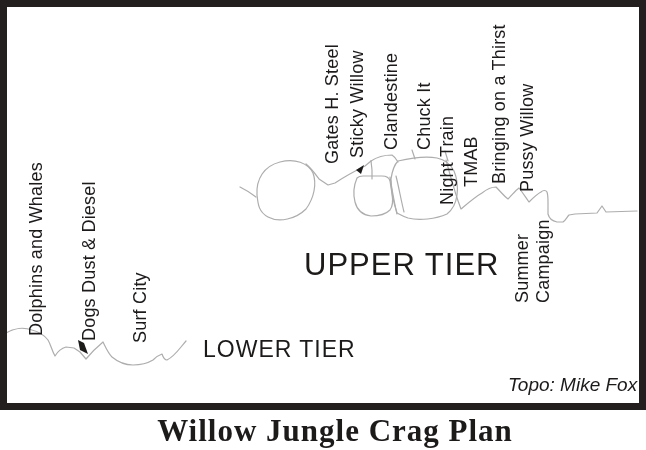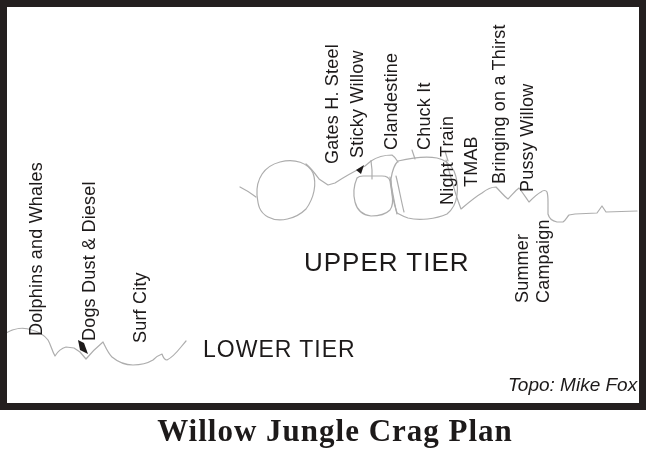--- a/index.html
+++ b/index.html
@@ -26,21 +26,21 @@
     transform:rotate(-90deg);
     transform-origin:0 100%;
     font-size:18px;
     line-height:20px;
     color:#1d1a1a;
     letter-spacing:0.2px;
   }
   .vlabel.two-line{line-height:21px;}
   .tier-label{
     position:absolute;
-    font-size:26px;
+    font-size:31px;
     letter-spacing:1px;
     color:#1d1a1a;
     white-space:nowrap;
   }
   .credit{
     position:absolute;
     font-size:19px;
     font-style:italic;
     color:#1d1a1a;
     white-space:nowrap;

